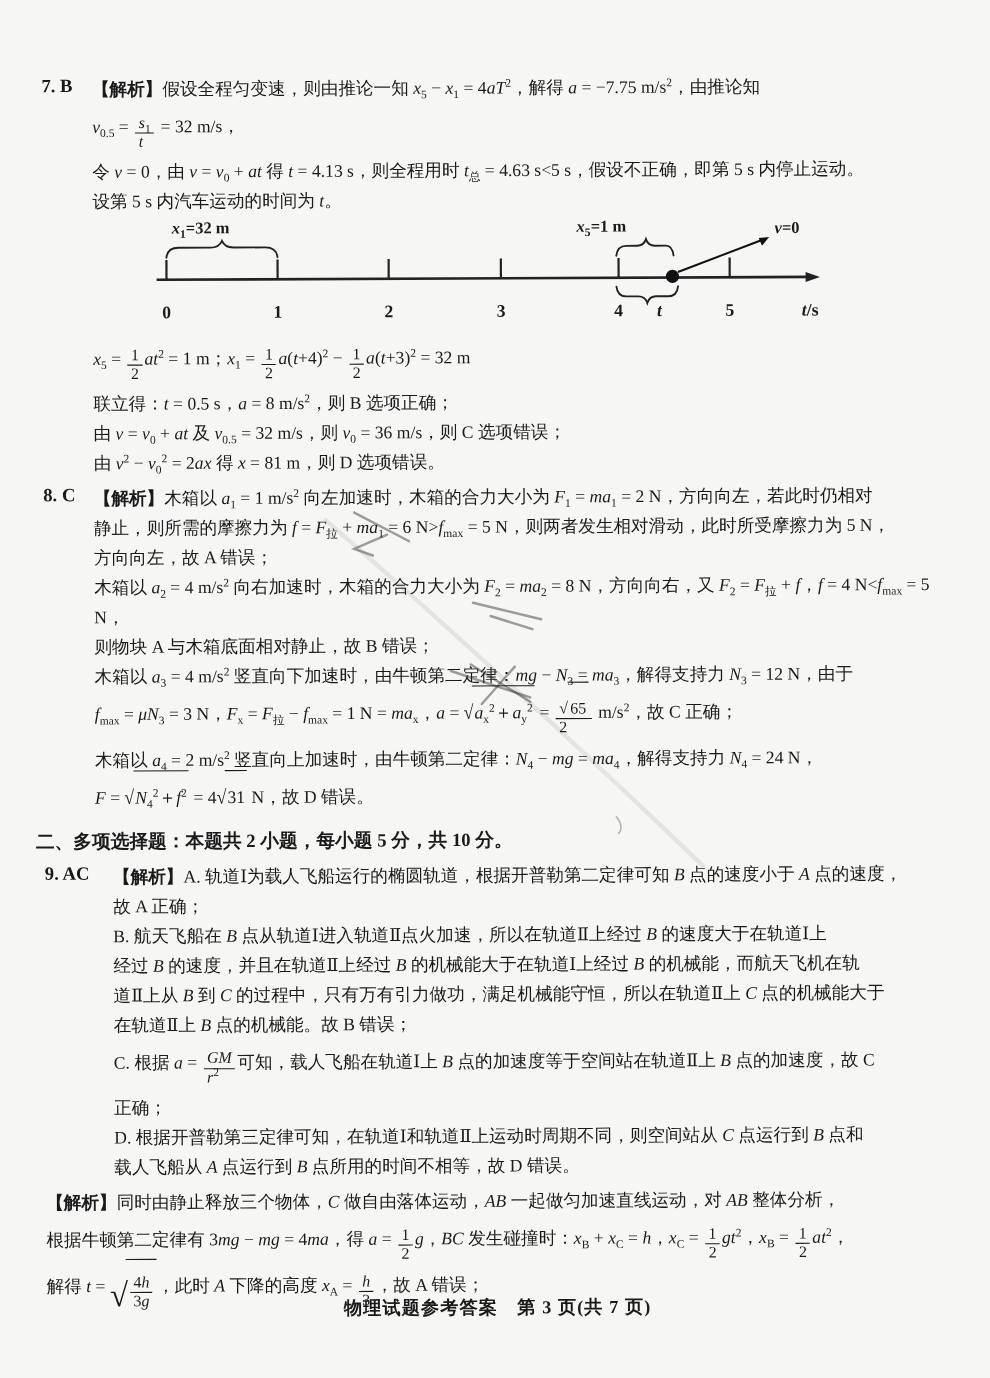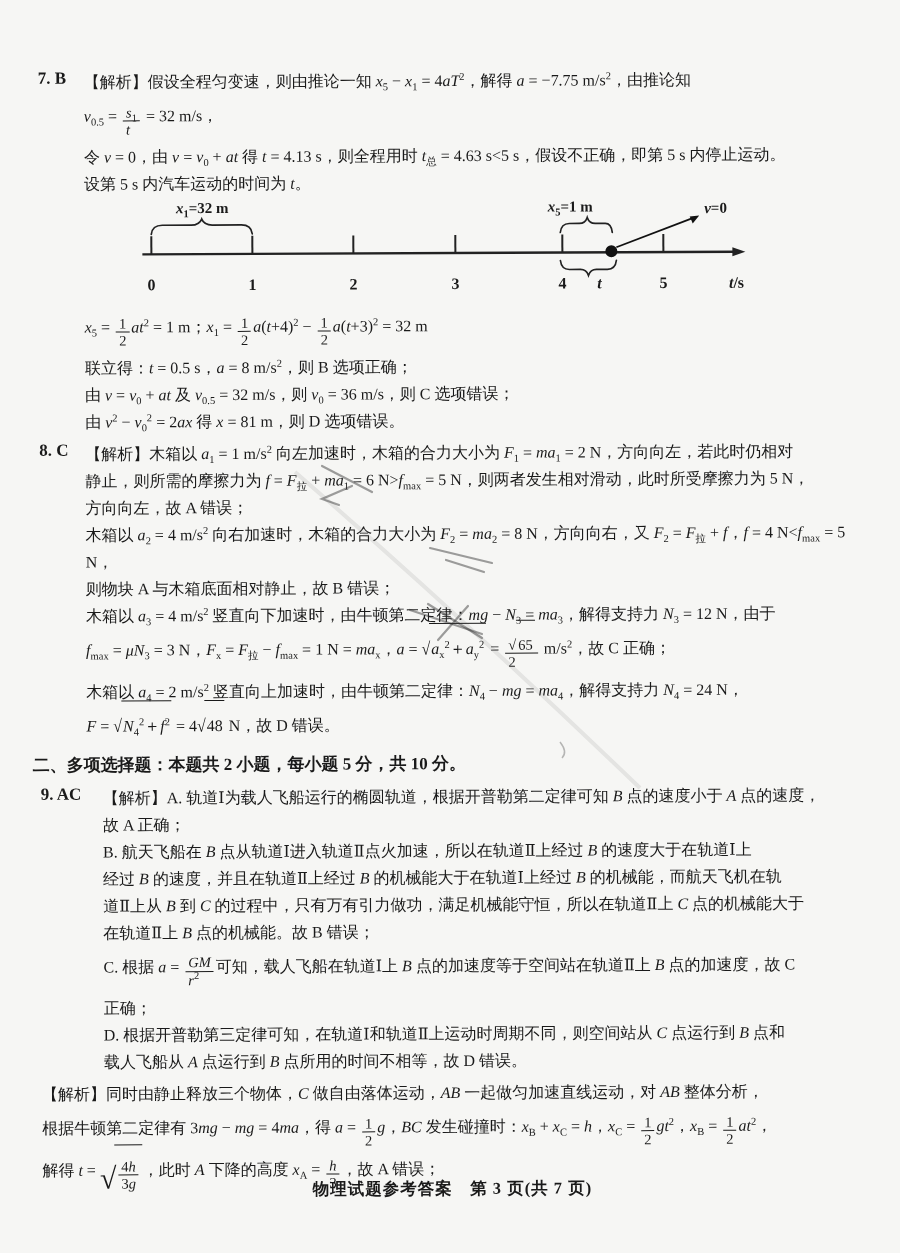--- a/index.html
+++ b/index.html
@@ -17,34 +17,34 @@
     transform:rotate(-0.25deg);
   }
   .q{display:flex;margin-top:5px}
   .qlabel{flex:none;font-weight:bold;font-size:17px;white-space:nowrap}
   .q .qlabel{width:46px}
   .q.q9 .qlabel{width:62px}
   .q.q10 .qlabel{width:69px}
   .qbody{flex:1;font-size:16px}
   .ln{line-height:27px;min-height:27px}
   .fline{line-height:30px;margin:6px 0;min-height:30px}
-  b{font-weight:normal}
+  b{font-weight:bold}
   i{font-style:italic;font-family:"Liberation Serif",serif}
   sub,sup{font-size:10.5px;line-height:0}
   sub{vertical-align:-4px}
   sup{vertical-align:6px}
   .frac{display:inline-block;vertical-align:-13px;line-height:1.12;font-size:14.5px;margin:0 2px}
   .frac>span{display:block;padding:0 3px}
   .frac>span:first-child{border-bottom:1.3px solid #1a1a1a}
   .rad{border-top:1.4px solid #1a1a1a;padding:16px 2px}
   .sq2{display:inline-block;transform:scaleY(1.12);margin-right:-1px}
   .sq3{display:inline-block;font-size:30px;vertical-align:-13px;margin-right:-2px}
   .sec{font-weight:bold;font-size:17px;line-height:28px;margin:4px 0 2px -8px}
   .diagram{position:relative;width:690px;height:106px;margin:3px 0 2px 40px}
-  .dlabel{position:absolute;font-size:15px;font-weight:bold;text-align:center}
+  .dlabel{position:absolute;font-size:15px;font-weight:bold;text-align:left}
   .tickrow{position:absolute;top:76px;left:0;width:100%;height:22px}
   .tick-num{position:absolute;width:26px;text-align:center;font-size:16px;font-weight:bold}
   .footer{position:absolute;top:1178px;left:0;width:100%;text-align:center;font-weight:bold;font-size:16.5px;letter-spacing:1px}
   svg{display:block}
   .scratch{position:absolute;inset:0;pointer-events:none}
 </style>
 </head>
 <body>
 
 <div class="page">
@@ -109,21 +109,21 @@
     <div class="qlabel">8. C</div>
     <div class="qbody">
       <div class="ln"><b>【解析】</b>木箱以 <i>a</i><sub>1</sub> = 1 m/s<sup>2</sup> 向左加速时，木箱的合力大小为 <i>F</i><sub>1</sub> = <i>ma</i><sub>1</sub> = 2 N，方向向左，若此时仍相对</div>
       <div class="ln">静止，则所需的摩擦力为 <i>f</i> = <i>F</i><sub>拉</sub> + <i>ma</i><sub>1</sub> = 6 N&gt;<i>f</i><sub>max</sub> = 5 N，则两者发生相对滑动，此时所受摩擦力为 5 N，</div>
       <div class="ln">方向向左，故 A 错误；</div>
       <div class="ln">木箱以 <i>a</i><sub>2</sub> = 4 m/s<sup>2</sup> 向右加速时，木箱的合力大小为 <i>F</i><sub>2</sub> = <i>ma</i><sub>2</sub> = 8 N，方向向右，又 <i>F</i><sub>2</sub> = <i>F</i><sub>拉</sub> + <i>f</i>，<i>f</i> = 4 N&lt;<i>f</i><sub>max</sub> = 5 N，</div>
       <div class="ln">则物块 A 与木箱底面相对静止，故 B 错误；</div>
       <div class="ln">木箱以 <i>a</i><sub>3</sub> = 4 m/s<sup>2</sup> 竖直向下加速时，由牛顿第二定律：<i>mg</i> − <i>N</i><sub>3</sub> = <i>ma</i><sub>3</sub>，解得支持力 <i>N</i><sub>3</sub> = 12 N，由于</div>
       <div class="fline"><i>f</i><sub>max</sub> = <i>μN</i><sub>3</sub> = 3 N，<i>F</i><sub>x</sub> = <i>F</i><sub>拉</sub> − <i>f</i><sub>max</sub> = 1 N = <i>ma</i><sub>x</sub>，<i>a</i> = <span class="sq2">√</span><span class="rad"><i>a</i><sub>x</sub><sup>2</sup>＋<i>a</i><sub>y</sub><sup>2</sup></span> = <span class="frac"><span>√<span class="rad">65</span></span><span>2</span></span> m/s<sup>2</sup>，故 C 正确；</div>
       <div class="ln">木箱以 <i>a</i><sub>4</sub> = 2 m/s<sup>2</sup> 竖直向上加速时，由牛顿第二定律：<i>N</i><sub>4</sub> − <i>mg</i> = <i>ma</i><sub>4</sub>，解得支持力 <i>N</i><sub>4</sub> = 24 N，</div>
-      <div class="fline"><i>F</i> = <span class="sq2">√</span><span class="rad"><i>N</i><sub>4</sub><sup>2</sup>＋<i>f</i><sup>2</sup></span> = 4<span class="sq2">√</span><span class="rad">48</span> N，故 D 错误。</div>
+      <div class="fline"><i>F</i> = <span class="sq2">√</span><span class="rad"><i>N</i><sub>4</sub><sup>2</sup>＋<i>f</i><sup>2</sup></span> = 4<span class="sq2">√</span><span class="rad">31</span> N，故 D 错误。</div>
     </div>
   </div>
 
   <div class="sec">二、多项选择题：本题共 2 小题，每小题 5 分，共 10 分。</div>
 
   <div class="q q9">
     <div class="qlabel">9. AC</div>
     <div class="qbody">
       <div class="ln"><b>【解析】</b>A. 轨道Ⅰ为载人飞船运行的椭圆轨道，根据开普勒第二定律可知 <i>B</i> 点的速度小于 <i>A</i> 点的速度，</div>
       <div class="ln">故 A 正确；</div>

